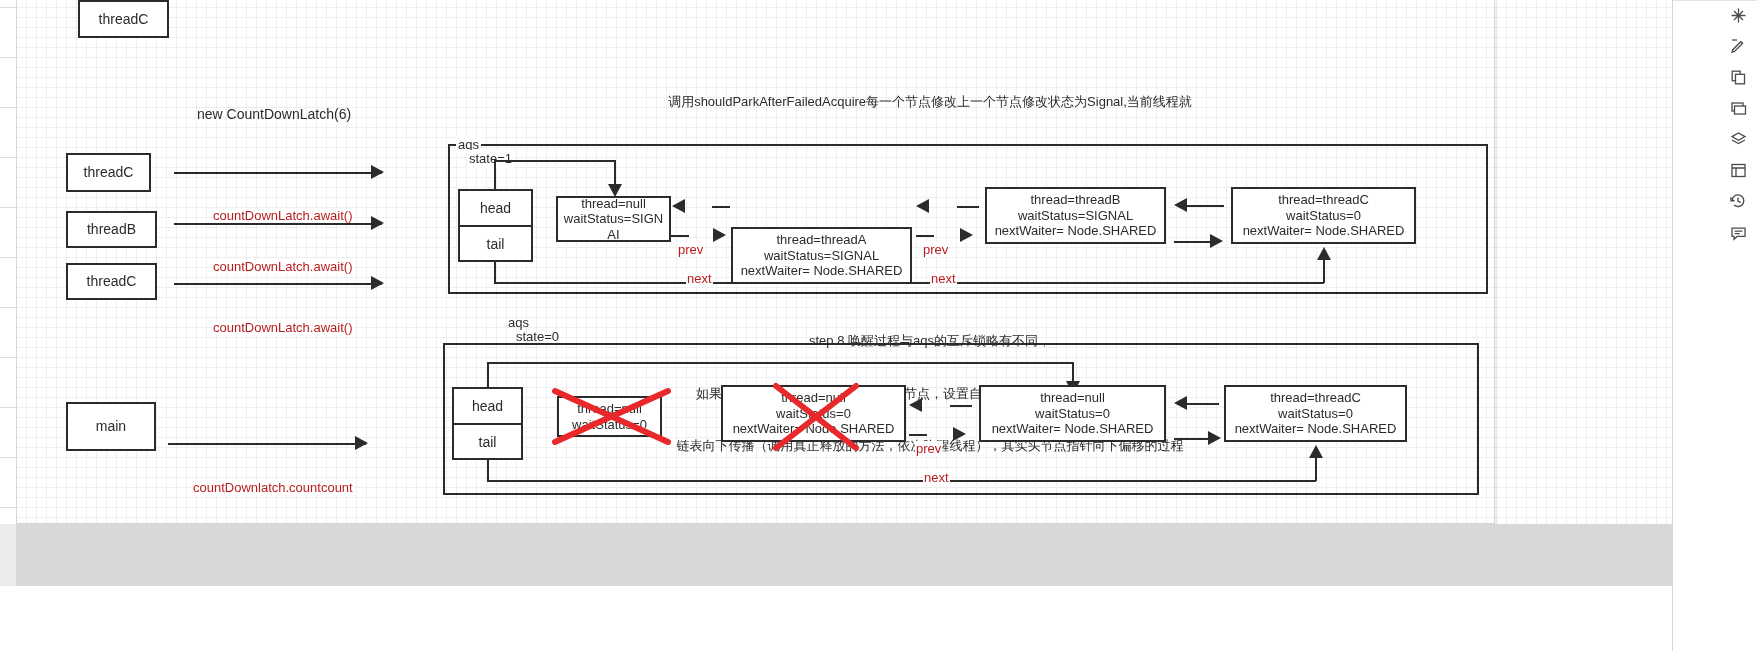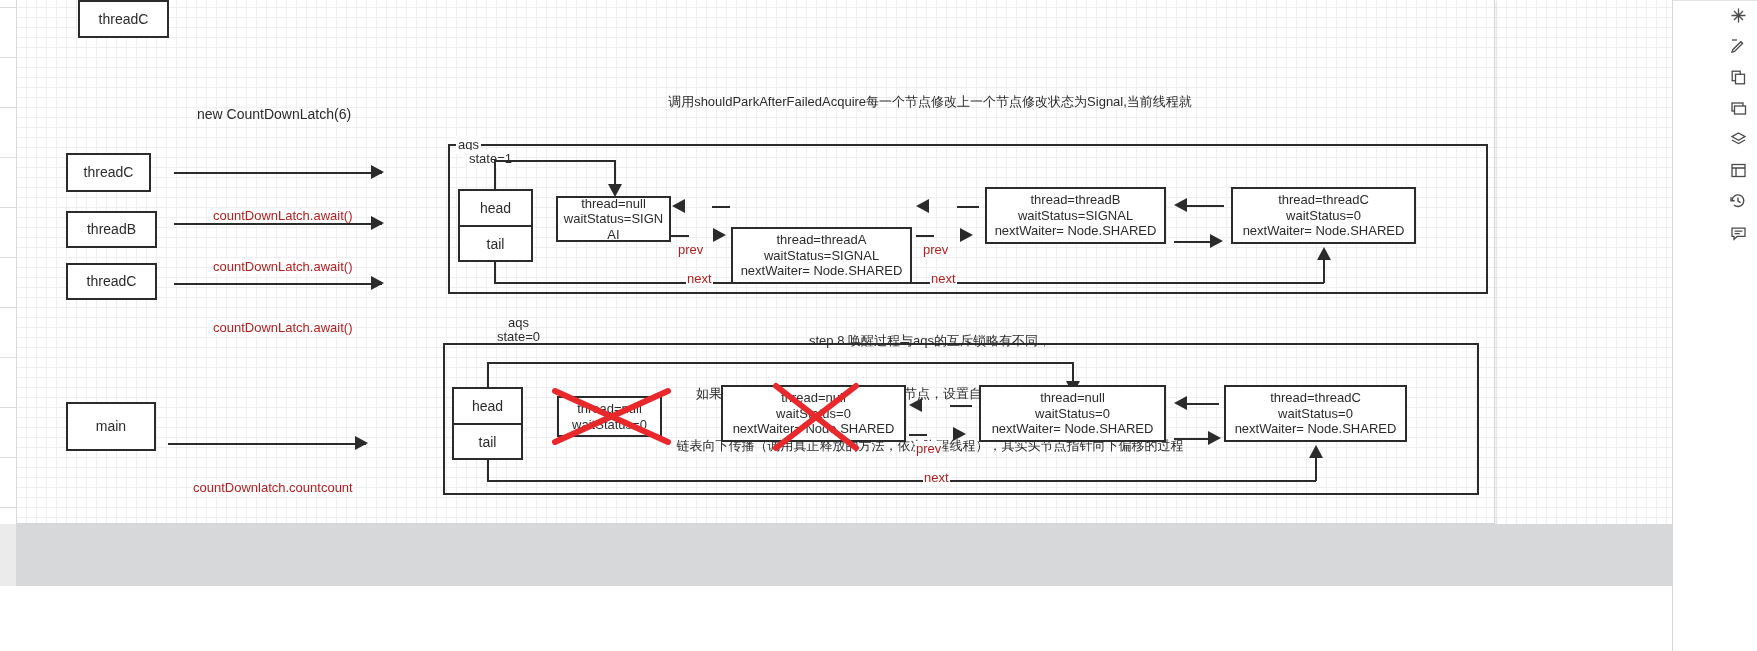--- a/index.html
+++ b/index.html
@@ -272,21 +272,21 @@
 
     <div class="plain-label center-label fs13" style="left:430px; top:297px; width:1000px;">
       <div>step 8 唤醒过程与aqs的互斥锁略有不同，</div>
       <div>如果被换新过的线程上一个节点为头节点，设置自己为头节点，并删除老的头节点</div>
       <div>链表向下传播（调用真正释放的方法，依次唤醒线程），其实头节点指针向下偏移的过程</div>
     </div>
 
     <div class="container-box" style="left:443px; top:343px; width:1036px; height:152px;"></div>
 
     <div class="plain-label fs13" style="left:508px; top:314px;">aqs</div>
-    <div class="plain-label fs13" style="left:497px; top:328px;">state=0</div>
+    <div class="plain-label fs13" style="left:516px; top:328px;">state=0</div>
 
     <div class="headtail" style="left:452px; top:387px; width:71px; height:73px;">
       <div class="cell top fs14" style="height:36px;">
         <span>head</span>
       </div>
       <div class="cell fs14" style="height:33px;">
         <span>tail</span>
       </div>
     </div>
 

